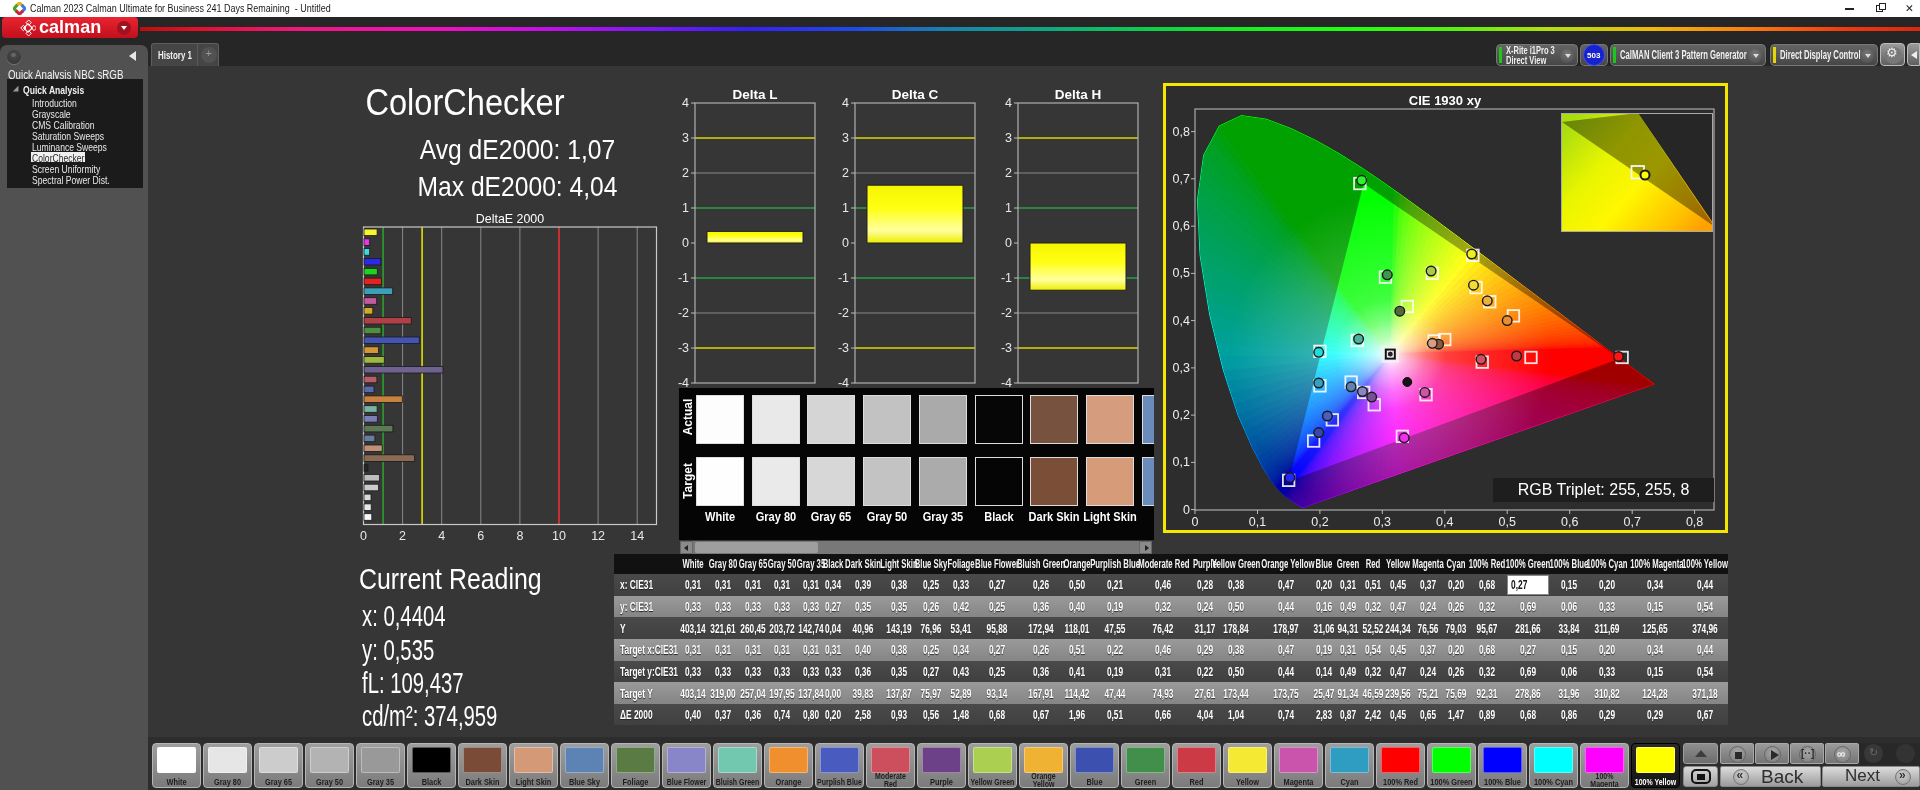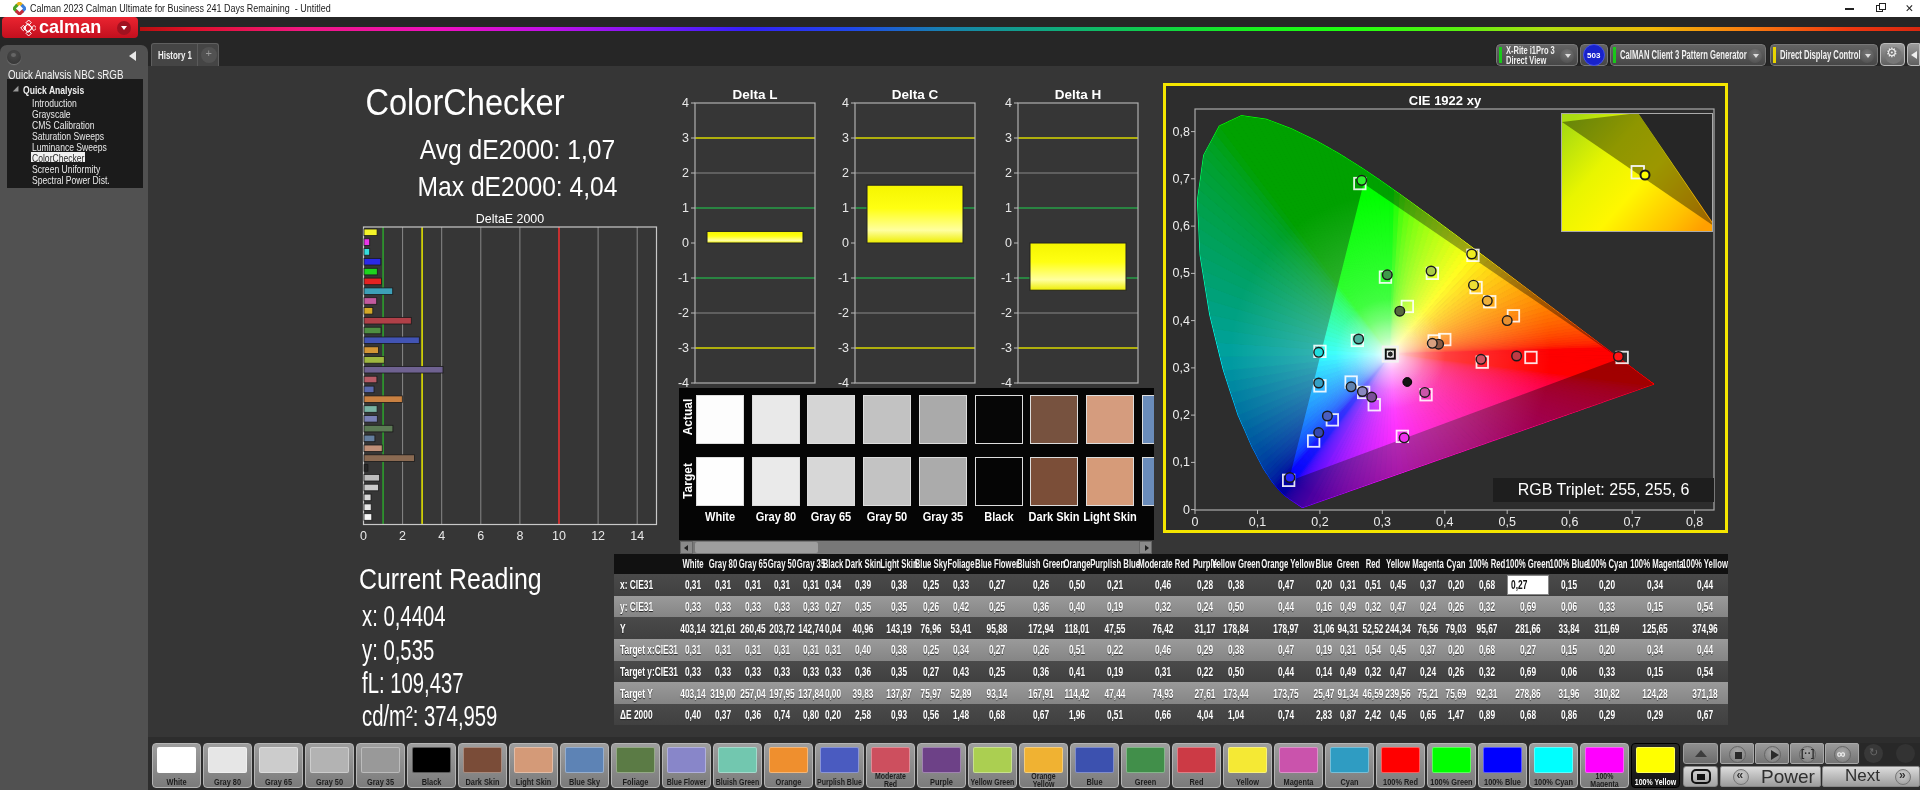--- a/index.html
+++ b/index.html
@@ -293,21 +293,21 @@
     <span class="ab c85" style="left:451.6px;top:121px;width:70px;text-align:center;font-size:13px;font-weight:bold;color:#fff;white-space:nowrap">Bl</span>
   </div>
 <div class="ab" style="left:680px;top:541px;width:472px;height:13px;background:#787878">
 <div class="ab" style="left:0;top:0;width:13px;height:13px;background:#8a8a8a;border:1px solid #666"></div>
 <div class="ab" style="left:3.5px;top:3.5px;width:0;height:0;border-top:3px solid transparent;border-bottom:3px solid transparent;border-right:4px solid #222"></div>
 <div class="ab" style="right:0;top:0;width:13px;height:13px;background:#8a8a8a;border:1px solid #666"></div>
 <div class="ab" style="right:3.5px;top:3.5px;width:0;height:0;border-top:3px solid transparent;border-bottom:3px solid transparent;border-left:4px solid #222"></div>
 <div class="ab" style="left:15px;top:1px;width:123px;height:11px;background:#9e9e9e;border-radius:2px"></div>
 </div>
 <div class="ab" style="left:1163px;top:83px;width:565px;height:450px;background:#2d2d2d;border:3px solid #f5e600"></div>
-<span class="ab" style="left:1300px;top:93px;width:290px;text-align:center;font-size:13px;font-weight:bold;color:#fff">CIE 1922 xy</span>
+<span class="ab" style="left:1300px;top:93px;width:290px;text-align:center;font-size:13px;font-weight:bold;color:#fff">CIE 1930 xy</span>
 <svg class="ab" style="left:0;top:0" width="1920" height="790" viewBox="0 0 1920 790">
     <rect x="1195" y="109" width="519" height="401" fill="none" stroke="#aaa" stroke-width="1.2"></rect>
     <defs>
       <radialGradient id="wg" cx="1390.3" cy="354.1" r="55" gradientUnits="userSpaceOnUse">
         <stop offset="0" stop-color="#ffffff" stop-opacity="1"></stop>
         <stop offset="0.3" stop-color="#ffffff" stop-opacity="0.55"></stop>
         <stop offset="0.65" stop-color="#ffffff" stop-opacity="0.2"></stop>
         <stop offset="1" stop-color="#ffffff" stop-opacity="0"></stop>
       </radialGradient>
       <radialGradient id="wh" cx="1390.3" cy="354.1" r="160" gradientUnits="userSpaceOnUse">
@@ -742,21 +742,21 @@
       </defs>
 <rect x="0" y="0" width="152" height="119" fill="url(#insg)"></rect>
 <polygon points="0,8 76,-1 152,113 152,119 0,119" fill="none"></polygon>
 <polygon points="0,8 76,-1 152,112" fill="rgba(20,20,0,0.42)"></polygon>
 <polygon points="76,-1 153,-1 153,112" fill="#262626"></polygon>
 <rect x="69.5" y="52" width="12.5" height="12.5" fill="none" stroke="#f5f5f5" stroke-width="1.8"></rect>
 <circle cx="83" cy="61" r="4.5" fill="#ffff00" stroke="#1a1a1a" stroke-width="2"></circle>
 </svg>
   </div>
 <div class="ab" style="left:1493px;top:478px;width:221px;height:24px;background:#1e1e1e">
-<span class="ab" style="left:0;top:3px;width:221px;text-align:center;font-size:16px;color:#fff">RGB Triplet: 255, 255, 6</span>
+<span class="ab" style="left:0;top:3px;width:221px;text-align:center;font-size:16px;color:#fff">RGB Triplet: 255, 255, 8</span>
   </div>
 <span class="ab" style="left:359px;top:562px;font-size:30px;color:#fff;transform:scaleX(0.83);transform-origin:left center">Current Reading</span>
 <span class="ab" style="left:362px;top:600px;font-size:29px;color:#fff;transform:scaleX(0.7);transform-origin:left center">x: 0,4404</span>
 <span class="ab" style="left:362px;top:634px;font-size:29px;color:#fff;transform:scaleX(0.7);transform-origin:left center">y: 0,535</span>
 <span class="ab" style="left:362px;top:667px;font-size:29px;color:#fff;transform:scaleX(0.7);transform-origin:left center">fL: 109,437</span>
 <span class="ab" style="left:362px;top:700px;font-size:29px;color:#fff;transform:scaleX(0.7);transform-origin:left center">cd/m²: 374,959</span>
 <div class="ab" style="left:614.0px;top:553.5px;width:1113.5px;height:20.5px;background:#111"></div>
 <span class="ab c62" style="left:653.0px;top:557.0px;width:80px;text-align:center;font-size:12.5px;font-weight:bold;color:#f5f5f5;white-space:nowrap">White</span>
 <span class="ab c62" style="left:683.0px;top:557.0px;width:80px;text-align:center;font-size:12.5px;font-weight:bold;color:#f5f5f5;white-space:nowrap">Gray 80</span>
 <span class="ab c62" style="left:712.5px;top:557.0px;width:80px;text-align:center;font-size:12.5px;font-weight:bold;color:#f5f5f5;white-space:nowrap">Gray 65</span>
@@ -1161,18 +1161,18 @@
 <span class="ab" style="left:11px;top:2.5px;font-size:12px;font-weight:bold;color:#f0f0f0">∞</span>
 </div>
 <div class="ab" style="left:1860px;top:743px;width:60px;height:22px;background:#282828">
 <div class="ab" style="left:4px;top:1px;width:19px;height:19px;border-radius:50%;background:#383838"></div>
 <span class="ab" style="left:9px;top:3px;font-size:11px;color:#6a6a6a">↻</span>
 <div class="ab" style="left:36px;top:1px;width:19px;height:19px;border-radius:50%;background:#333"></div>
   </div>
 <div class="ab" style="left:1720px;top:766px;width:101px;height:21px;background:linear-gradient(180deg,#dcdcdc,#9c9c9c);border:1px solid #888;border-radius:2px">
 <div class="ab" style="left:12px;top:1.5px;width:16px;height:16px;border-radius:50%;background:radial-gradient(circle at 50% 35%,#cfcfcf,#9a9a9a);border:1px solid #777"></div>
 <span class="ab" style="left:15.5px;top:1px;font-size:12px;font-weight:bold;color:#333">«</span>
-<span class="ab" style="left:40px;top:-1px;font-size:19px;color:#2f2f2f">Power</span>
+<span class="ab" style="left:40px;top:-1px;font-size:19px;color:#2f2f2f">Back</span>
   </div>
 <div class="ab" style="left:1822px;top:766px;width:98px;height:21px;background:linear-gradient(180deg,#dcdcdc,#9c9c9c);border:1px solid #888;border-radius:2px">
 <span class="ab" style="left:22px;top:-1px;font-size:17px;color:#2f2f2f">Next</span>
 <div class="ab" style="left:72px;top:1.5px;width:16px;height:16px;border-radius:50%;background:radial-gradient(circle at 50% 35%,#cfcfcf,#9a9a9a);border:1px solid #777"></div>
 <span class="ab" style="left:76px;top:1px;font-size:12px;font-weight:bold;color:#333">»</span>
   </div>
 </body></html>

